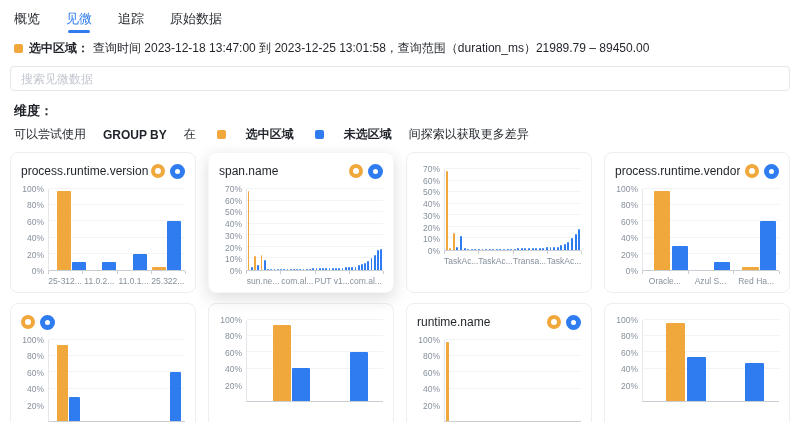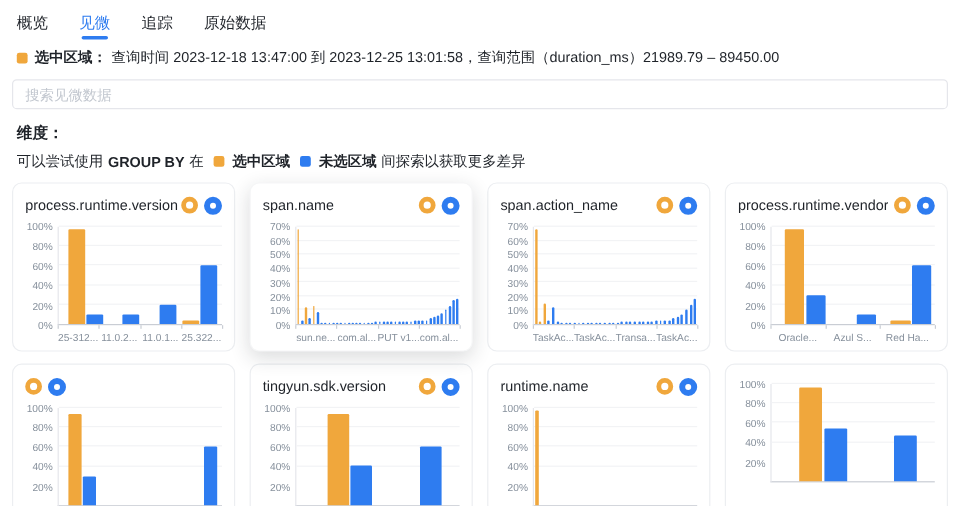--- a/index.html
+++ b/index.html
@@ -24,21 +24,21 @@
 
   
   .search { display:block; width:100%; margin-top:9px; height:25px; border:1px solid #e5e6eb;
     border-radius:4px; padding:0 10px; font-size:12px; color:#1f2329; outline:none;
     font-family:"Liberation Sans","DejaVu Sans",sans-serif; }
   .search::placeholder { color:#c2c7cf; }
 
   
   .dim-label { margin-top:11px; padding-left:4px; font-size:13px; font-weight:bold; }
   .hint-row { display:flex; align-items:center; justify-content:space-between; margin-top:6px; padding:0 4px; }
-  .hint { font-size:12px; color:#1f2329; display:flex; align-items:center; gap:4px; }
+  .hint { font-size:12px; color:#1f2329; display:flex; align-items:center; gap:17px; }
   .hint .sq { margin:0 3px 0 4px; }
   .hint b { font-weight:bold; }
   .pager { display:flex; align-items:center; gap:8px; font-size:12px; color:#1f2329; }
   .pager .chev { font-size:15px; line-height:1; color:#c9cdd4; cursor:pointer; padding:0 2px; }
   .pager .chev.next { color:#4e5969; }
   .pager .page-box { min-width:30px; height:20px; border:1px solid #e5e6eb; border-radius:3px;
     display:flex; align-items:center; justify-content:center; font-size:12px; }
   .pager .total { color:#4e5969; }
 
   
@@ -225,27 +225,20 @@
           <span class="tick" style="left: 100%;"></span>
         </div>
     <div class="xlabels">
           <div class="xlab">sun.ne...</div>
           <div class="xlab">com.al...</div>
           <div class="xlab">PUT v1...</div>
           <div class="xlab">com.al...</div>
         </div>
   </div>
       <div class="card">
-    <div class="card-head">
-      <div class="card-title">span.action_name</div>
-      <div class="card-icons">
-        <span class="donut orange"></span>
-        <span class="donut blue"></span>
-      </div>
-    </div>
     <div class="plot-wrap">
       <div class="ylabels">
             <div class="ylab" style="bottom: 0%;">0%</div>
             <div class="ylab" style="bottom: 14.2857%;">10%</div>
             <div class="ylab" style="bottom: 28.5714%;">20%</div>
             <div class="ylab" style="bottom: 42.8571%;">30%</div>
             <div class="ylab" style="bottom: 57.1429%;">40%</div>
             <div class="ylab" style="bottom: 71.4286%;">50%</div>
             <div class="ylab" style="bottom: 85.7143%;">60%</div>
             <div class="ylab" style="bottom: 100%;">70%</div>
@@ -375,27 +368,20 @@
             <div class="gl" style="bottom: 80%;"></div>
             <div class="gl" style="bottom: 100%;"></div>
             <div class="bar" style="left: 6%; width: 8%; height: 94%; background: rgb(240, 167, 60);"></div>
             <div class="bar" style="left: 15%; width: 8%; height: 30%; background: rgb(46, 124, 240);"></div>
             <div class="bar" style="left: 89%; width: 8%; height: 60%; background: rgb(46, 124, 240);"></div>
           </div>
     </div>
 
   </div>
       <div class="card">
-    <div class="card-head">
-      <div class="card-title">tingyun.sdk.version</div>
-      <div class="card-icons">
-        <span class="donut orange"></span>
-        <span class="donut blue"></span>
-      </div>
-    </div>
     <div class="plot-wrap">
       <div class="ylabels">
             <div class="ylab" style="bottom: 20%;">20%</div>
             <div class="ylab" style="bottom: 40%;">40%</div>
             <div class="ylab" style="bottom: 60%;">60%</div>
             <div class="ylab" style="bottom: 80%;">80%</div>
             <div class="ylab" style="bottom: 100%;">100%</div>
           </div>
       <div class="plot">
             <div class="gl" style="bottom: 40%;"></div>

